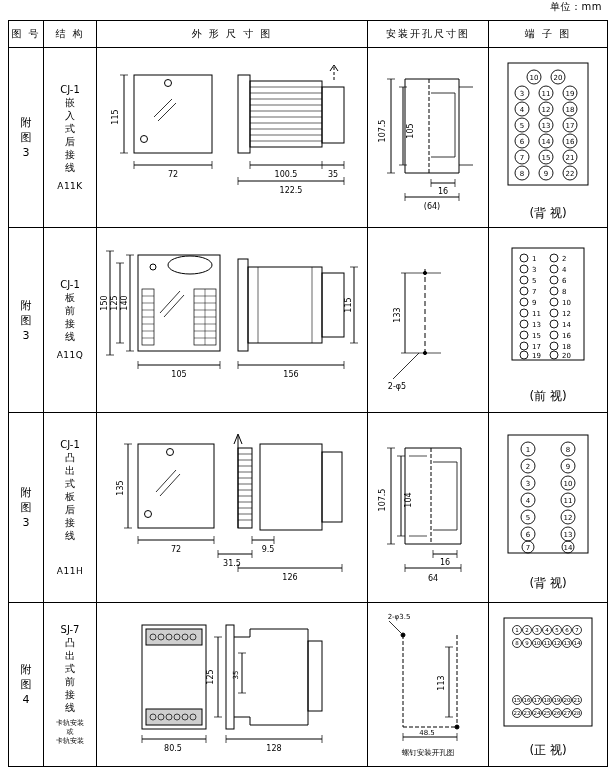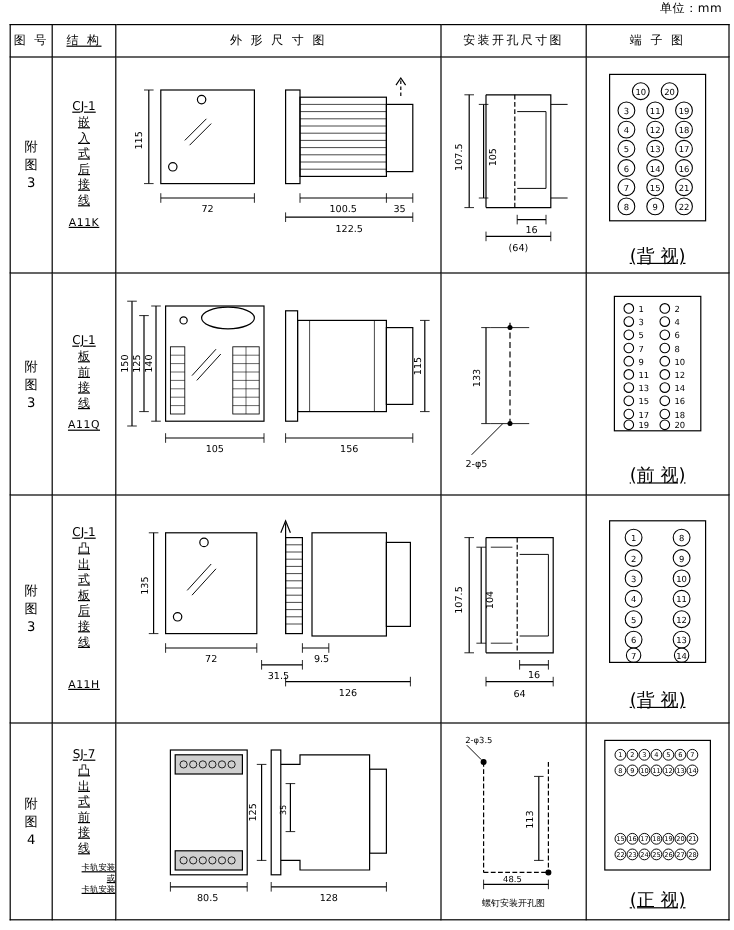--- a/index.html
+++ b/index.html
@@ -23,31 +23,31 @@
   table.main td,table.main th{
     border:1px solid #000;
     padding:0;
     text-align:center;
     vertical-align:middle;
     font-weight:normal;
     font-size:10px;
   }
   thead td{height:26px;font-size:11px;letter-spacing:2px;}
   .col-no{width:34px;margin-top:46px;}
-  .col-struct{width:52px;text-decoration:underline;}
+  .col-struct{width:52px;}
   .col-outline{width:270px;}
   .col-mount{width:120px;}
   .col-term{width:118px;}
 
   .rowno{font-size:11px;line-height:15px;}
   .struct{font-size:10px;line-height:13px;}
   .struct .code{font-size:9px;letter-spacing:0.5px;text-align:center;}
-  .struct .small{font-size:7px;line-height:9px;text-align:right;}
+  .struct .small{font-size:7px;line-height:9px;}
   svg{display:block;margin:0 auto;}
-  .termcap{font-size:15px;padding-top:2px;text-decoration:underline;}
+  .termcap{font-size:12px;padding-top:2px;}
   text{font-family:"DejaVu Sans","Liberation Sans",sans-serif;}
 </style>
 </head>
 <body>
 
 <div class="unit">单位：mm</div>
 
 <table class="main">
   <thead>
     <tr>

